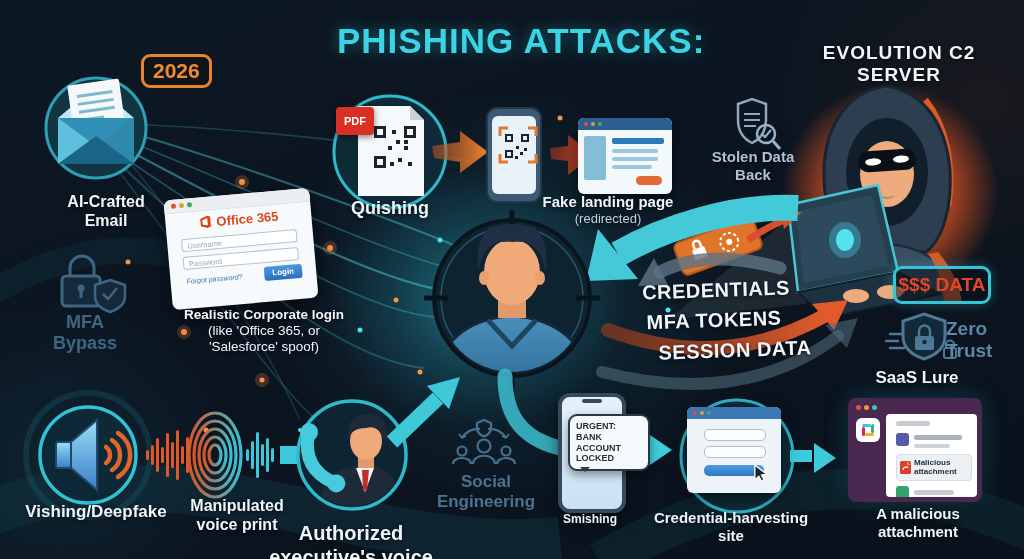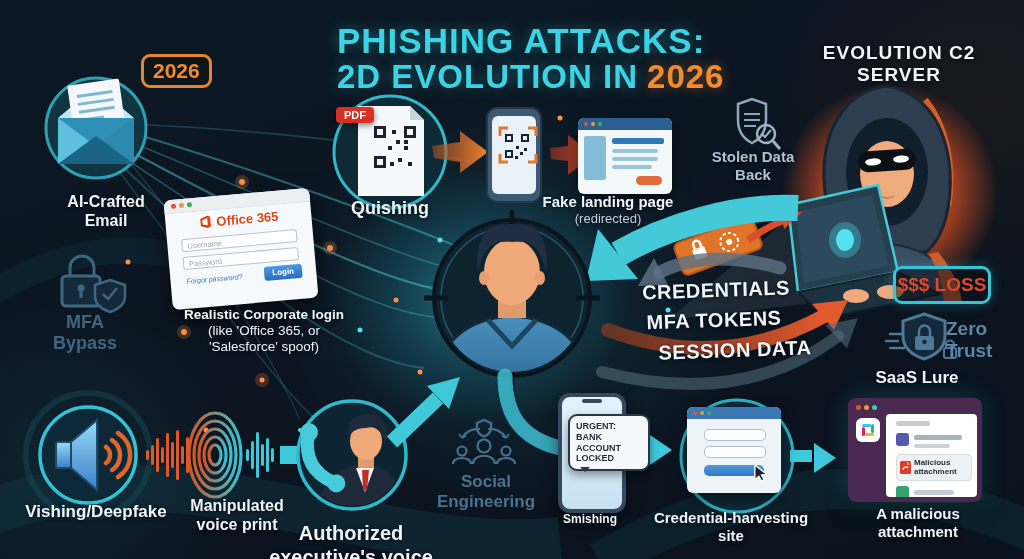--- a/index.html
+++ b/index.html
@@ -95,21 +95,21 @@
                 border-top-color:#273849;}
   
   #win-cred{position:absolute;left:687px;top:407px;width:94px;height:86px;background:#edf3f7;
             border-radius:6px;box-shadow:0 6px 16px rgba(0,0,0,.5);}
   #win-cred .tbar{height:12px;background:#3a77b4;border-radius:6px 6px 0 0;}
   #win-cred .pill{position:absolute;left:17px;width:60px;height:10px;border:1px solid #b2bec8;
                   border-radius:5px;background:#fbfdfe;}
   #credbtn{position:absolute;left:17px;top:58px;width:60px;height:11px;border-radius:5px;
            background:linear-gradient(#4f9ade,#2f7ac4);}
   #cursor{position:absolute;right:12px;bottom:12px;}
-  #pdf-badge{position:absolute;left:336px;top:107px;padding:2px 8px;background:#d93025;color:#fff;
+  #pdf-badge{position:absolute;left:336px;top:107px;padding:8px 8px;background:#d93025;color:#fff;
              font-weight:bold;font-size:11px;border-radius:4px;box-shadow:0 2px 6px rgba(0,0,0,.5);}
 </style>
 </head>
 <body>
 
 <div id="stage">
 
 <svg id="art" width="1024" height="559" viewBox="0 0 1024 559">
   <defs>
     <radialGradient id="gOrangeGlow" cx="50%" cy="50%" r="50%">
@@ -466,21 +466,20 @@
     <path d="M924 314 l21 7 v15 c0 12 -9 19 -21 23 c-12 -4 -21 -11 -21 -23 v-15 Z" fill="#13293a" stroke="#4e7896" stroke-width="3"></path>
     <path d="M919 336 v-5 a5.5 5.5 0 0 1 11 0 v5" stroke="#4e7896" stroke-width="2.5" fill="none"></path>
     <rect x="915" y="336" width="19" height="14" rx="2" fill="#4e7896"></rect>
     <circle cx="924.5" cy="342" r="2.2" fill="#13293a"></circle>
     <path d="M946 348 v-3.5 a4 4 0 0 1 8 0 v3.5" stroke="#4e7896" stroke-width="2" fill="none"></path>
     <rect x="944" y="348" width="12" height="10" rx="2" fill="none" stroke="#4e7896" stroke-width="2"></rect>
   </g>
 </svg>
 
 <div class="lbl" id="title-l1">PHISHING ATTACKS:</div>
-<div class="lbl" id="title-l2"><span>2D EVOLUTION IN</span><span class="year">2026</span></div>
 <div id="badge2026">2026</div>
 
 <div class="lbl pre" id="lbl-ai">AI-Crafted
 Email</div>
 <div class="lbl pre" id="lbl-mfa">MFA
 Bypass</div>
 
 <div id="win-office">
   <div class="tbar">
     <span class="dot d1" style="left:7px"></span>
@@ -520,21 +519,21 @@
 <div class="lbl" id="lbl-fakepage"><span class="t">Fake landing page</span><span class="s">(redirected)</span></div>
 
 <div class="lbl pre" id="lbl-stolen">Stolen Data
 Back</div>
 <div class="lbl" id="lbl-attacker">EVOLUTION C2 SERVER</div>
 
 <div class="lbl exfil" id="exfil-0">CREDENTIALS</div>
 <div class="lbl exfil" id="exfil-1">MFA TOKENS</div>
 <div class="lbl exfil" id="exfil-2">SESSION DATA</div>
 
-<div id="loss">$$$ LOSS</div>
+<div id="loss">$$$ DATA</div>
 <div class="lbl pre" id="lbl-zerotrust">Zero
 Trust</div>
 <div class="lbl" id="lbl-saaslure">SaaS Lure</div>
 
 <div id="win-saas">
   <span class="dot d1" style="left:8px;top:7px;"></span>
   <span class="dot d2" style="left:16px;top:7px;"></span>
   <span class="dot" style="left:24px;top:7px;background:#3cc8b4;"></span>
   <div id="slacktile">
     <svg width="18" height="18" viewBox="0 0 18 18">

